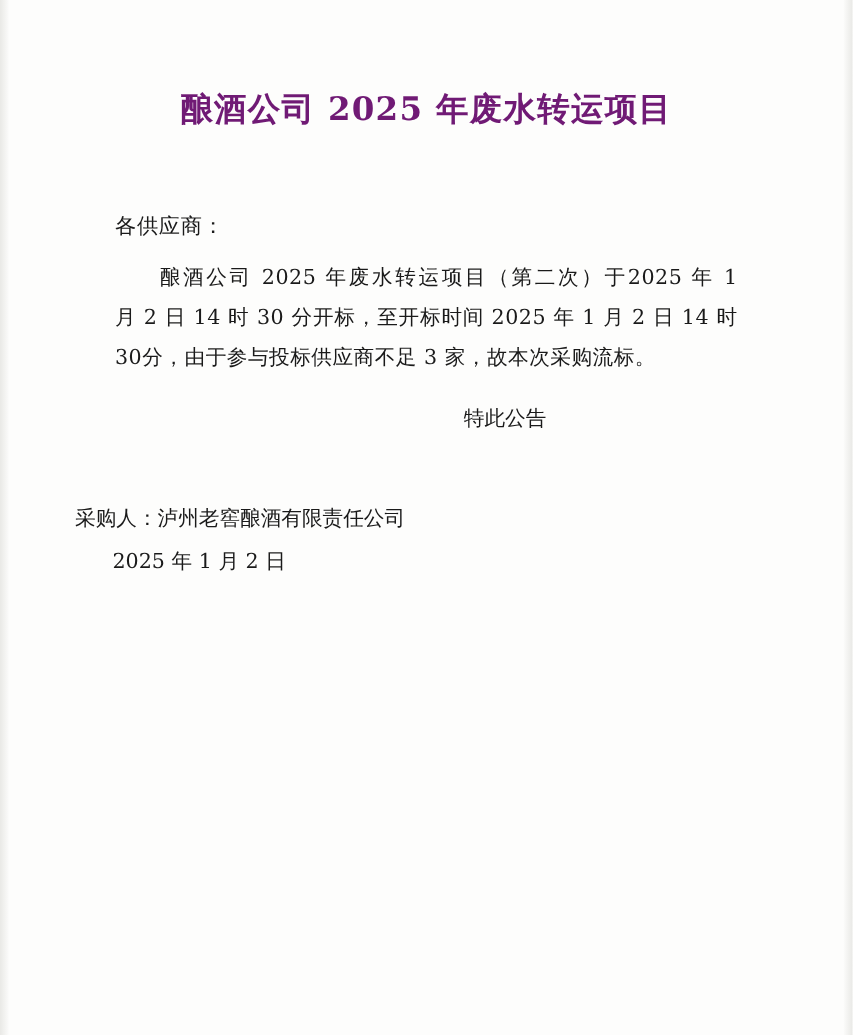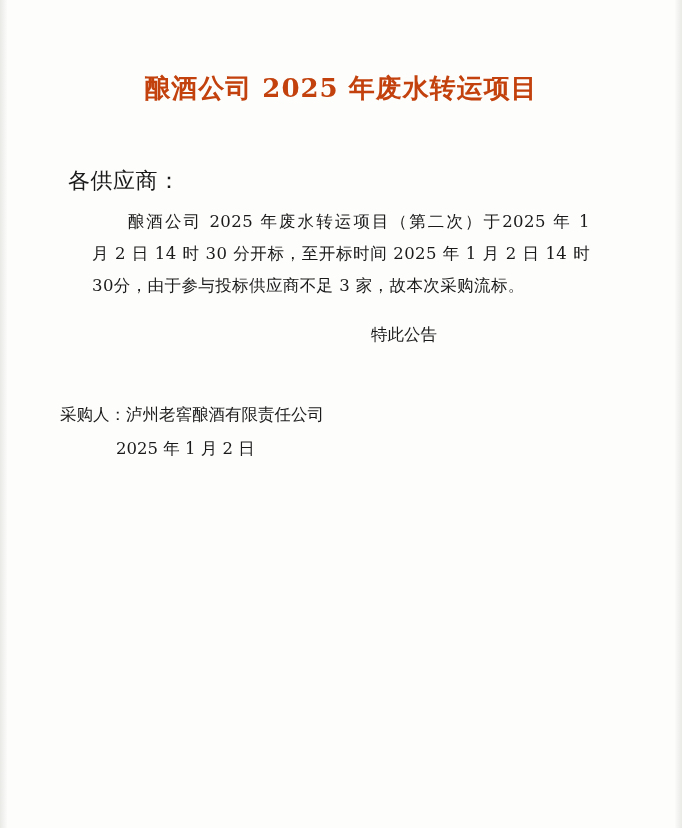--- a/index.html
+++ b/index.html
@@ -43,26 +43,26 @@
   .title-block {
     margin-top: 62px;
     text-align: center;
   }
   .title-line {
     font-family: "DejaVu Serif", "Liberation Serif", serif;
     font-weight: bold;
     font-size: 26px;
     letter-spacing: 1px;
     line-height: 52px;
-    color: #c2410c;
+    color: #701a75;
   }
   .salutation {
     margin-top: 52px;
-    padding-left: 68px;
-    font-size: 22px;
+    padding-left: 92px;
+    font-size: 17px;
     line-height: 30px;
     letter-spacing: 0.5px;
   }
   .para {
     margin-top: 10px;
     padding-left: 92px;
     padding-right: 92px;
     font-size: 16.5px;
     line-height: 32px;
     letter-spacing: 0.4px;
@@ -91,21 +91,21 @@
   .signature {
     margin-top: 48px;
     padding-right: 92px;
     font-size: 16.5px;
     line-height: 34px;
   }
   .sign-org {
     padding-left: 60px;
   }
   .sign-date {
-    padding-left: 116px;
+    padding-left: 90px;
   }
   .nowrap { white-space: nowrap; }
 </style>
 </head>
 <body>
 
 <div class="page">
   <div class="edge-left"></div>
   <div class="edge-right"></div>
 

